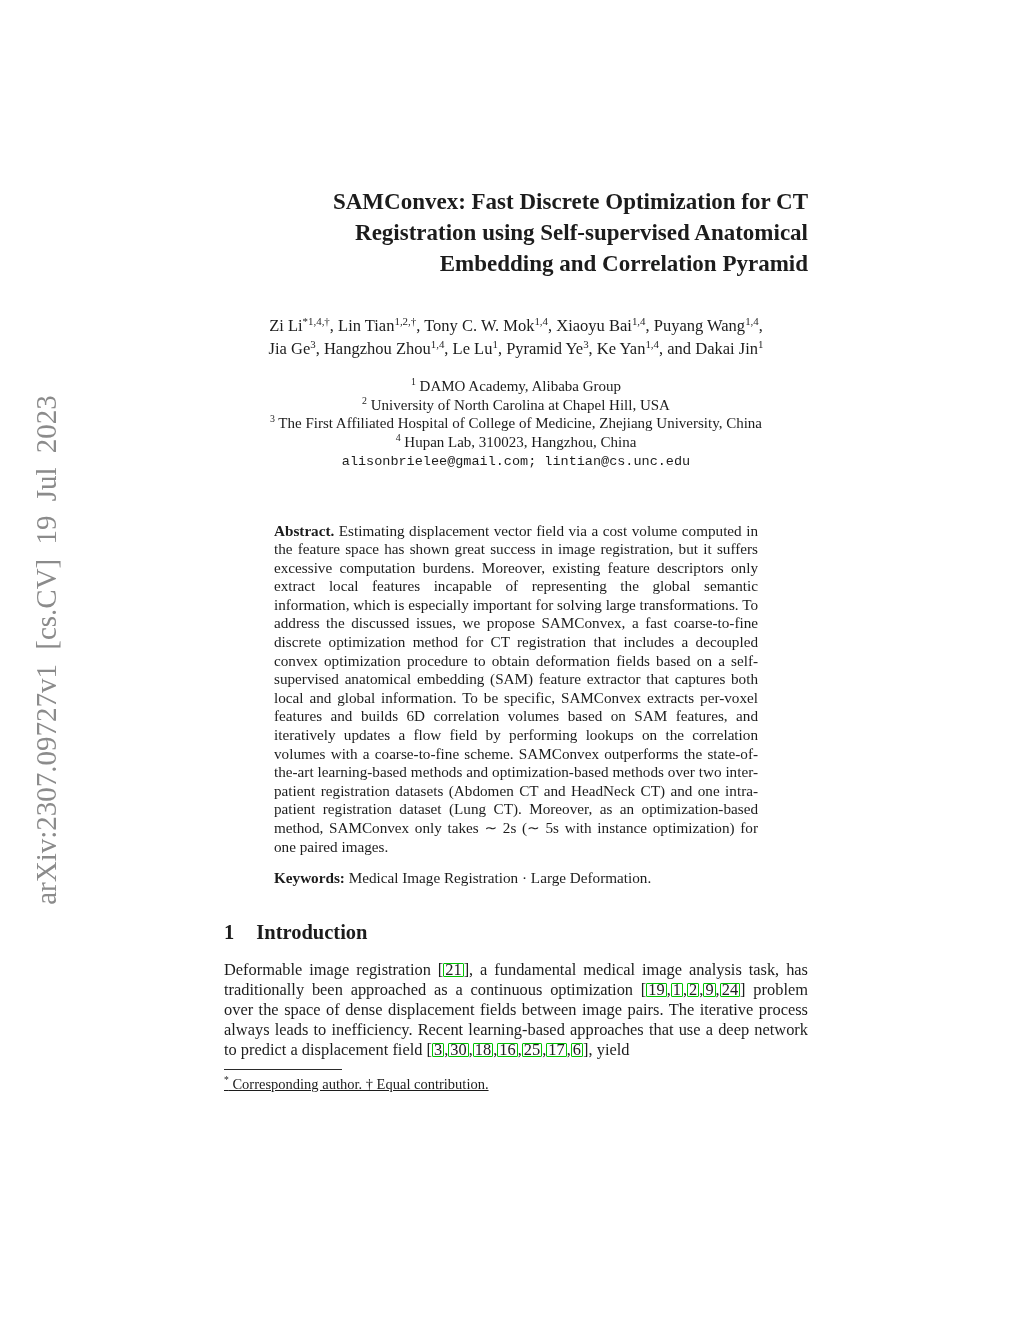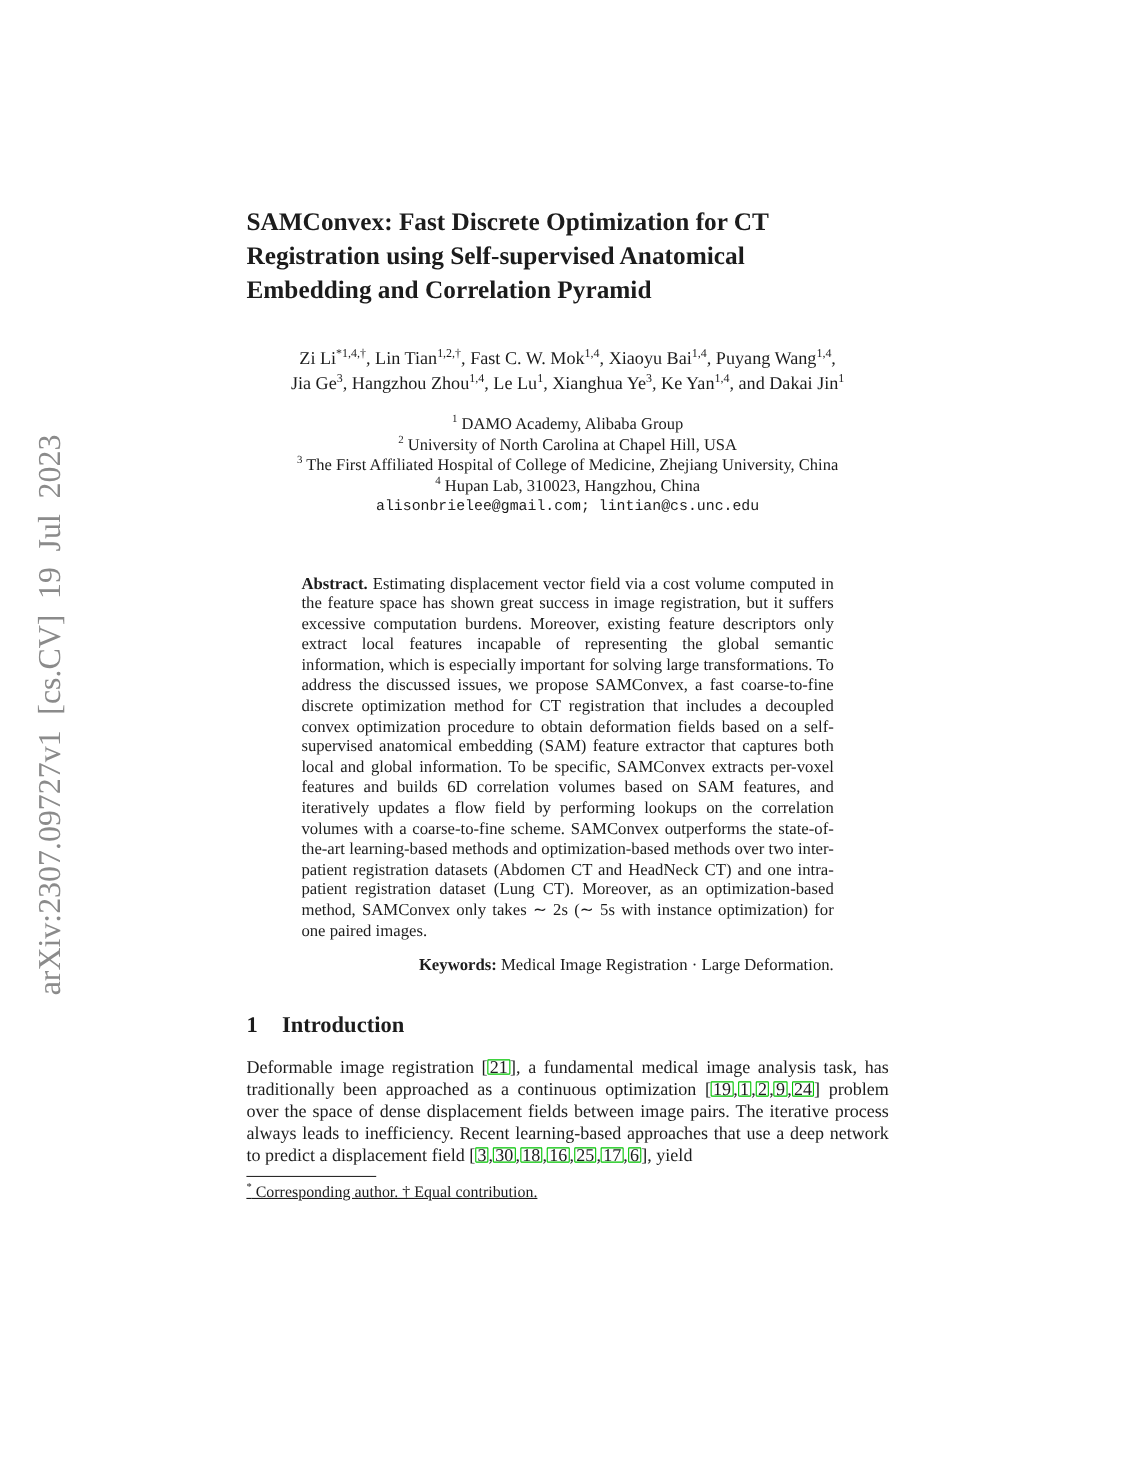--- a/index.html
+++ b/index.html
@@ -21,21 +21,21 @@
     color:var(--wm-color,#8b8b8b);
     font-family:"Liberation Serif", serif;
   }
   .content{
     position:absolute;
     left:224px;top:0;
     width:584px;
   }
   .title{
     margin-top:186px;
-    text-align:left;
+    text-align:right;
     font-weight:700;
     font-size:23px;
     line-height:31px;
   }
   .authors{
     margin-top:35px;
     text-align:center;
     font-size:16.5px;
     line-height:23px;
   }
@@ -58,21 +58,20 @@
   }
   .abstract-paragraph{
     text-align:justify;
     font-size:15.2px;
     line-height:18.6px;
   }
   .keywords-line{
     margin-top:13px;
     font-size:15.2px;
     line-height:18.6px;
-    text-align:right;
   }
   .section-heading{
     margin-top:33px;
     font-size:20.5px;
     font-weight:700;
   }
   .section-number{display:inline-block;margin-right:22px;}
   .intro-paragraph{
     margin-top:16px;
     text-align:justify;
@@ -113,22 +112,22 @@
 
   <div class="content">
 
     <div class="title">
       <div>SAMConvex: Fast Discrete Optimization for CT</div>
       <div>Registration using Self-supervised Anatomical</div>
       <div>Embedding and Correlation Pyramid</div>
     </div>
 
     <div class="authors">
-      <div><span>Zi Li</span><sup>*1,4,†</sup><span>, Lin Tian</span><sup>1,2,†</sup><span>, Fast C. W. Mok</span><sup>1,4</sup><span>, Xiaoyu Bai</span><sup>1,4</sup><span>, Puyang Wang</span><sup>1,4</sup><span>,</span></div>
-      <div><span>Jia Ge</span><sup>3</sup><span>, Hangzhou Zhou</span><sup>1,4</sup><span>, Le Lu</span><sup>1</sup><span>, Xianghua Ye</span><sup>3</sup><span>, Ke Yan</span><sup>1,4</sup><span>, and Dakai Jin</span><sup>1</sup></div>
+      <div><span>Zi Li</span><sup>*1,4,†</sup><span>, Lin Tian</span><sup>1,2,†</sup><span>, Tony C. W. Mok</span><sup>1,4</sup><span>, Xiaoyu Bai</span><sup>1,4</sup><span>, Puyang Wang</span><sup>1,4</sup><span>,</span></div>
+      <div><span>Jia Ge</span><sup>3</sup><span>, Hangzhou Zhou</span><sup>1,4</sup><span>, Le Lu</span><sup>1</sup><span>, Pyramid Ye</span><sup>3</sup><span>, Ke Yan</span><sup>1,4</sup><span>, and Dakai Jin</span><sup>1</sup></div>
     </div>
 
     <div class="affiliations">
       <div class="aff-line"><sup>1</sup><span> DAMO Academy, Alibaba Group</span></div>
       <div class="aff-line"><sup>2</sup><span> University of North Carolina at Chapel Hill, USA</span></div>
       <div class="aff-line"><sup>3</sup><span> The First Affiliated Hospital of College of Medicine, Zhejiang University, China</span></div>
       <div class="aff-line"><sup>4</sup><span> Hupan Lab, 310023, Hangzhou, China</span></div>
       <div class="email-line">alisonbrielee@gmail.com; lintian@cs.unc.edu</div>
     </div>
 

